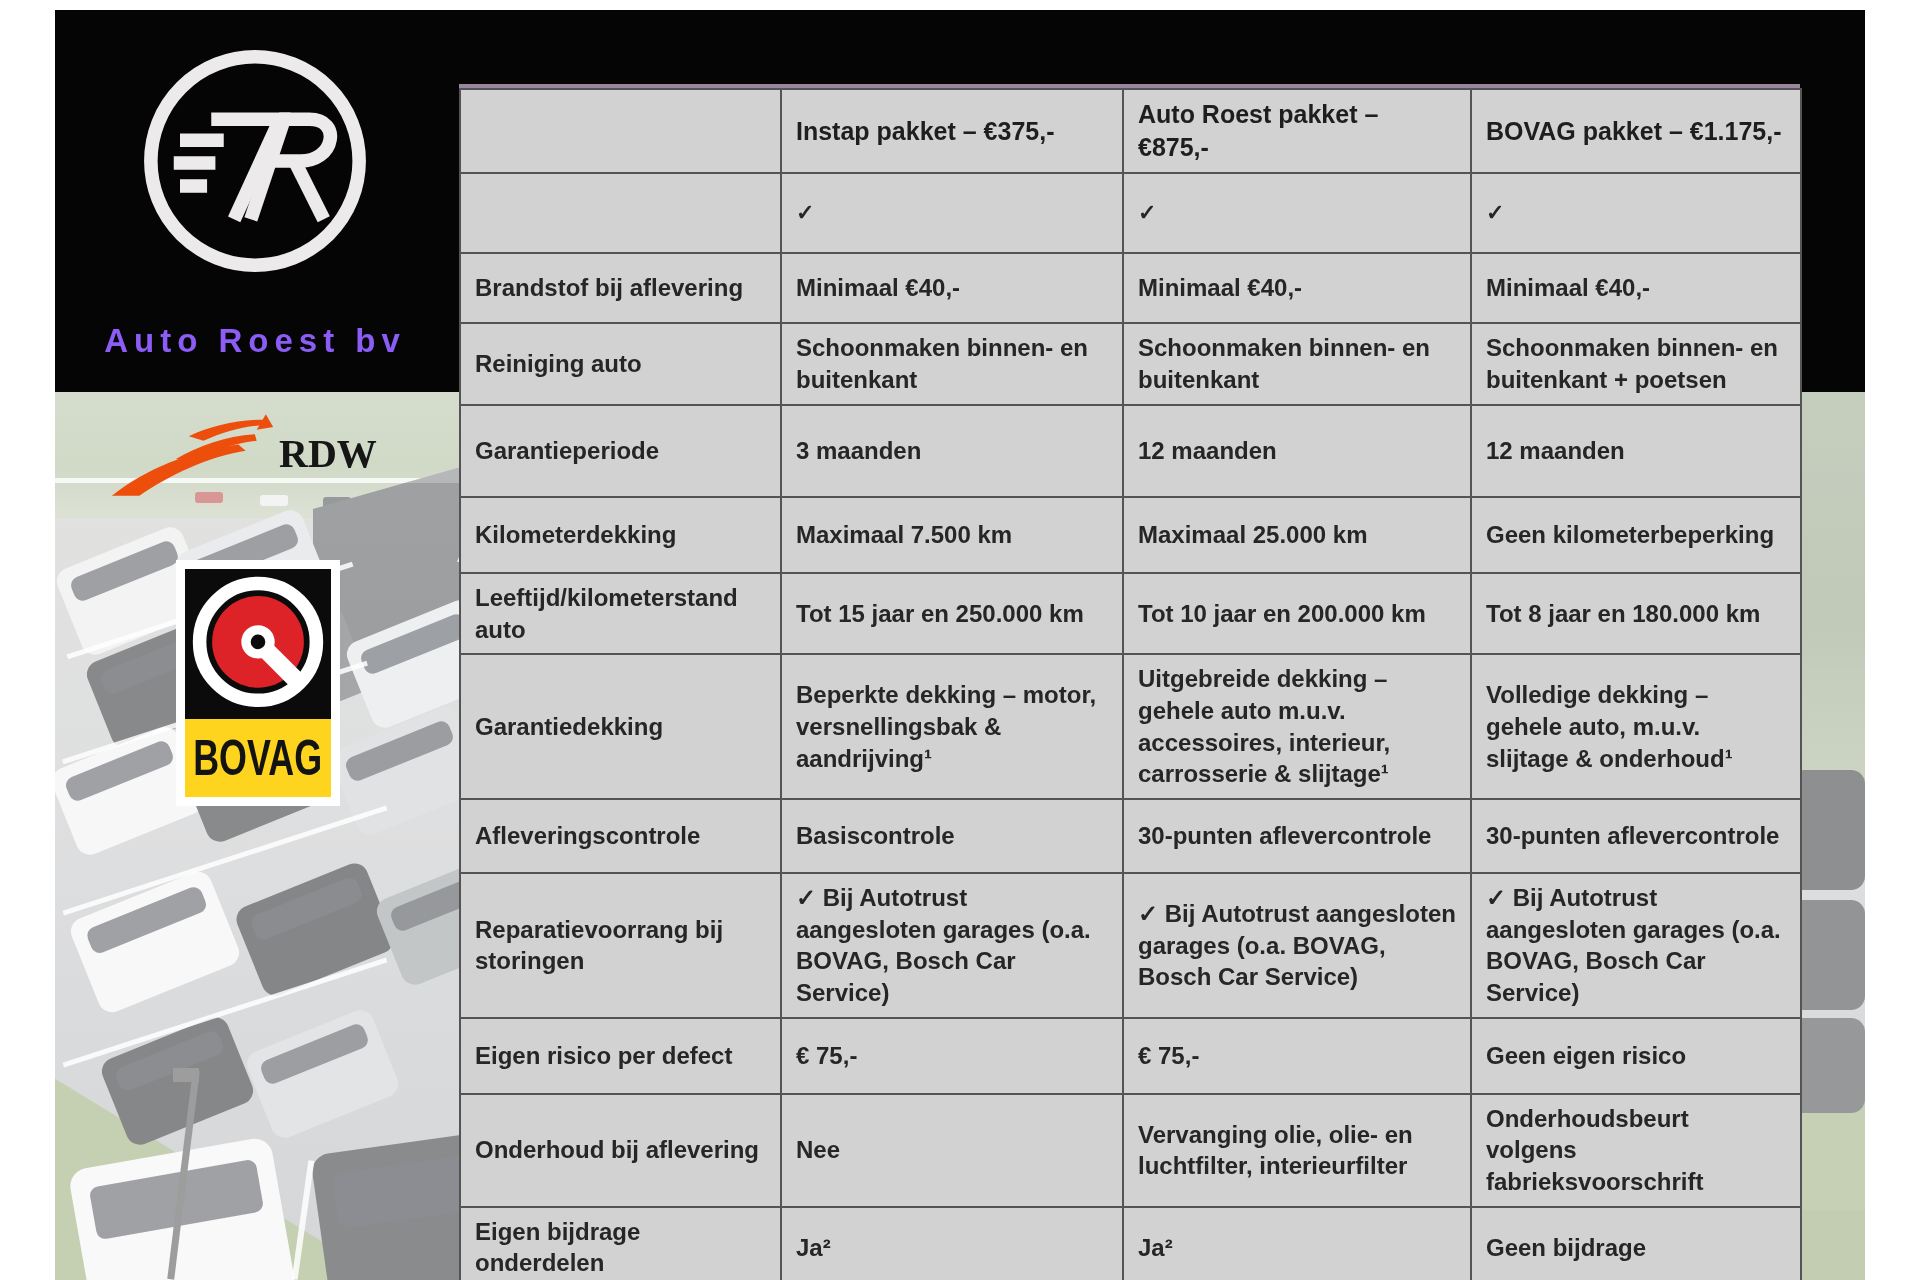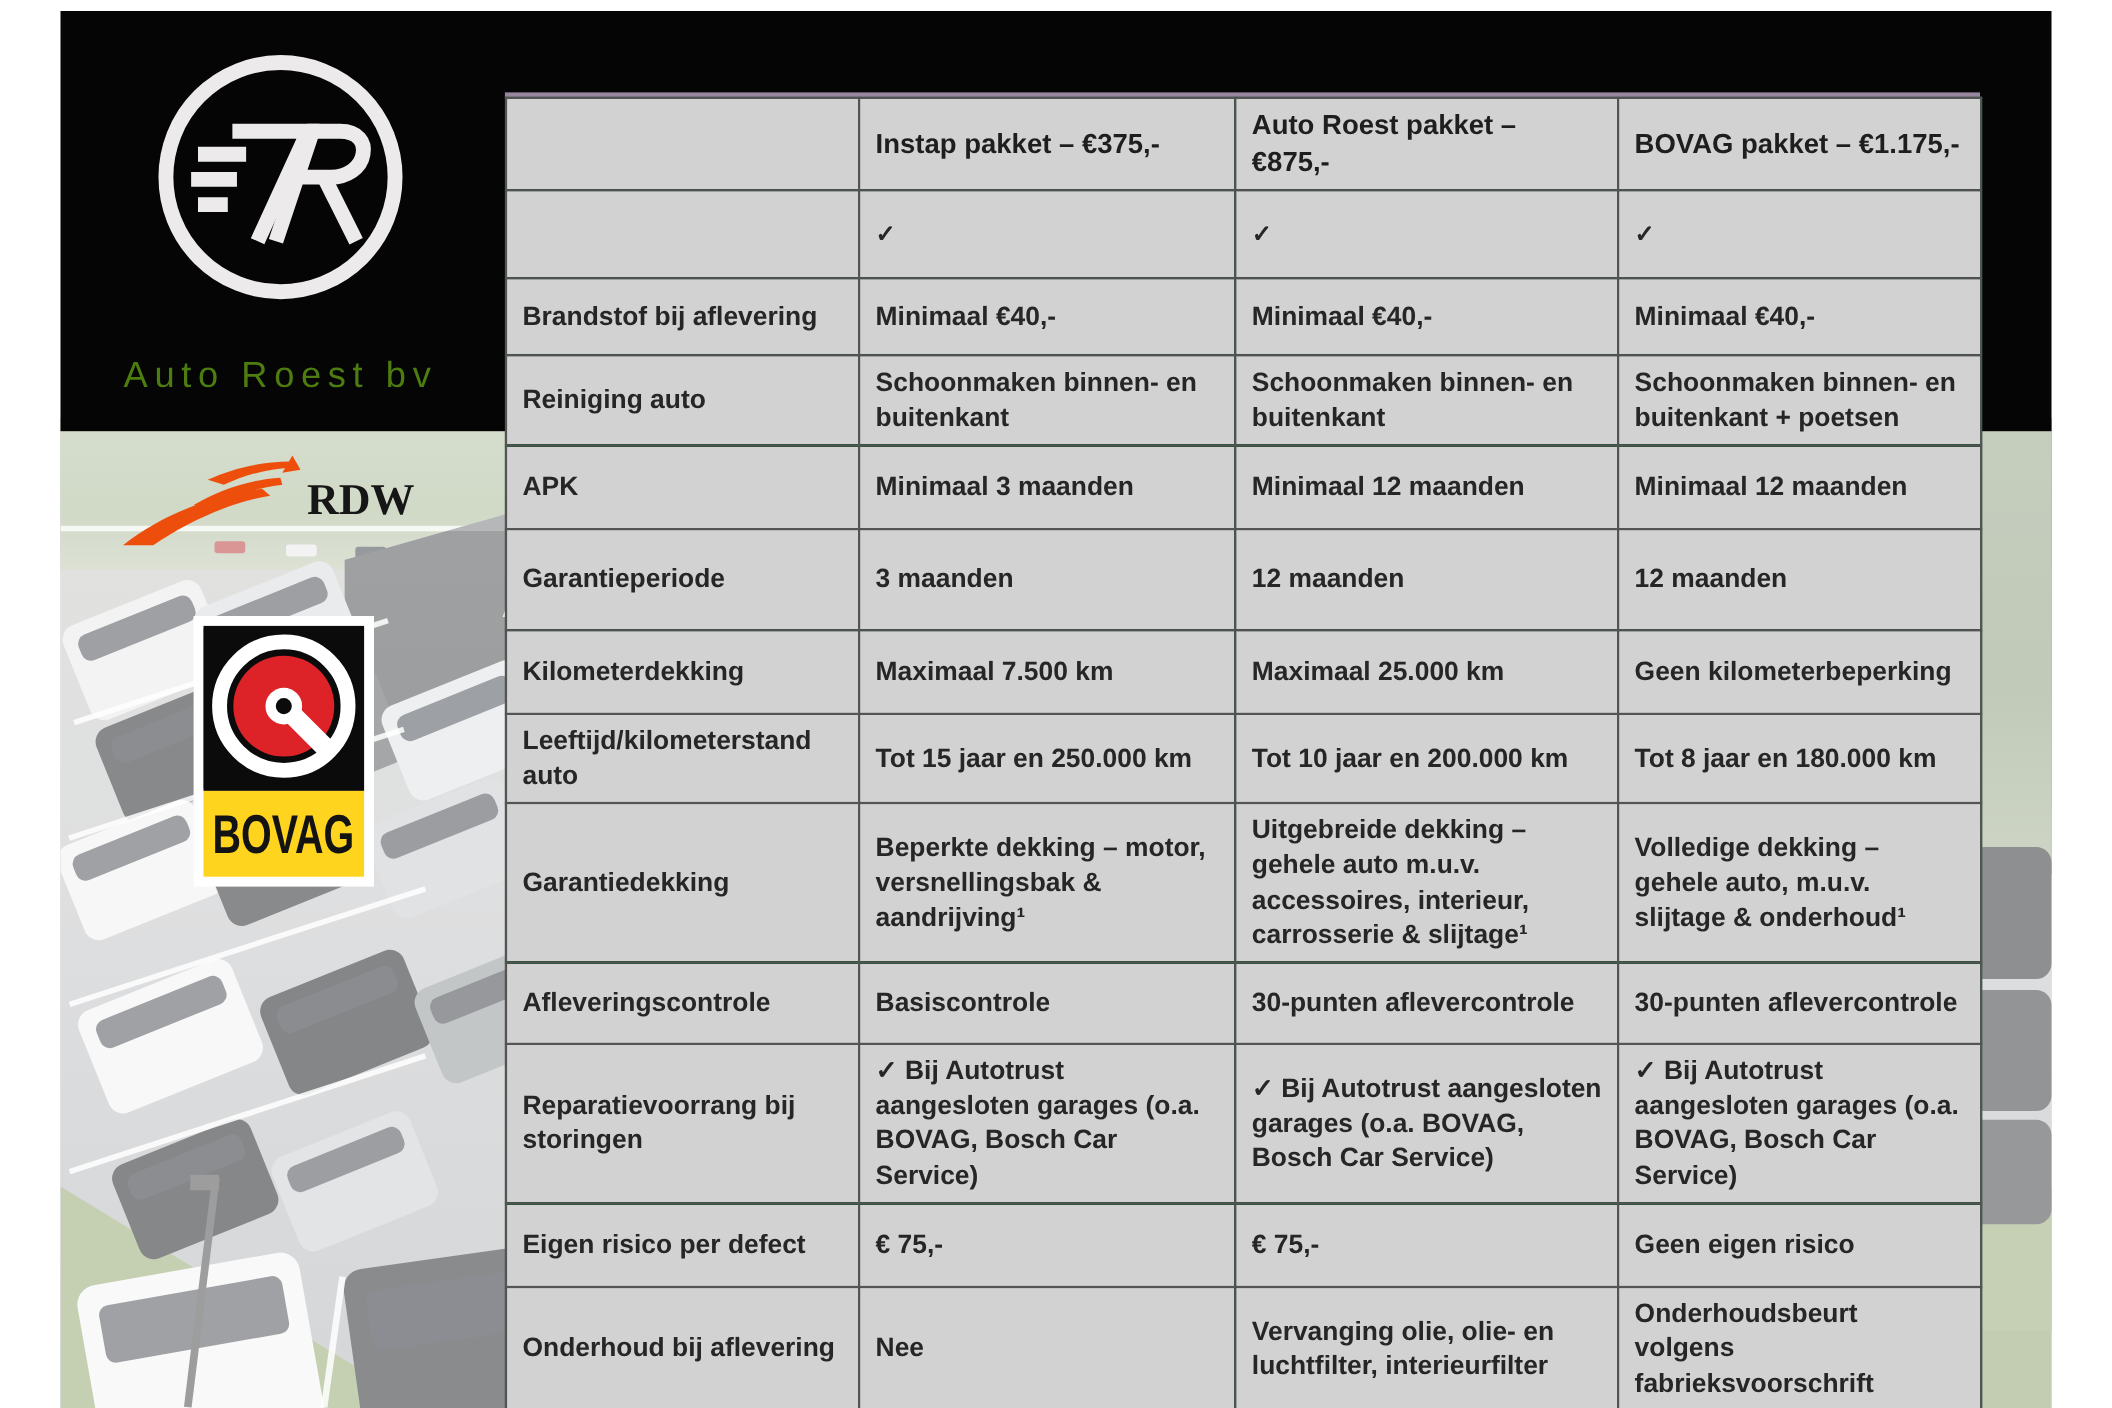--- a/index.html
+++ b/index.html
@@ -31,22 +31,22 @@
   .car.front{border-radius:18px 18px 8px 8px;}
   .car.front .ws{top:9%;height:24%;}
   .pline{position:absolute;background:rgba(255,255,255,.85);}
 
   
   .black-band{position:absolute;left:55px;top:10px;width:1810px;height:382px;background:#050505;z-index:2;}
 
   
   .ar-logo{position:absolute;left:80px;top:20px;width:350px;height:360px;z-index:4;}
   .ar-logo svg{position:absolute;left:50px;top:16px;}
-  .ar-text{position:absolute;left:0;top:302px;width:350px;text-align:center;color:#4d7c0f;
-           font-size:33px;font-weight:normal;letter-spacing:6px;white-space:nowrap;}
+  .ar-text{position:absolute;left:0;top:302px;width:350px;text-align:center;color:#8b5cf6;
+           font-size:33px;font-weight:bold;letter-spacing:6px;white-space:nowrap;}
 
   
   .rdw-logo{position:absolute;left:110px;top:406px;width:310px;height:95px;z-index:4;display:flex;align-items:center;}
   .rdw-text{font-family:"Liberation Serif",serif;font-weight:bold;font-size:40px;color:#161616;margin-left:4px;}
 
   
   .bovag-logo{position:absolute;left:176px;top:560px;width:164px;height:246px;background:#ffffff;z-index:4;
               padding:9px;box-sizing:border-box;}
   .bovag-top{width:146px;height:150px;background:#0b0b0b;}
   .bovag-bottom{width:146px;height:78px;background:#ffd41f;display:flex;align-items:center;justify-content:center;}
@@ -240,26 +240,20 @@
       <td>Minimaal €40,-</td>
       <td>Minimaal €40,-</td>
       <td>Minimaal €40,-</td>
     </tr>
     <tr style="height:82px">
       <td>Reiniging auto</td>
       <td>Schoonmaken binnen- en buitenkant</td>
       <td>Schoonmaken binnen- en buitenkant</td>
       <td>Schoonmaken binnen- en buitenkant + poetsen</td>
     </tr>
-    <tr style="height:76px">
-      <td>APK</td>
-      <td>Minimaal 3 maanden</td>
-      <td>Minimaal 12 maanden</td>
-      <td>Minimaal 12 maanden</td>
-    </tr>
     <tr style="height:92px">
       <td>Garantieperiode</td>
       <td>3 maanden</td>
       <td>12 maanden</td>
       <td>12 maanden</td>
     </tr>
     <tr style="height:76px">
       <td>Kilometerdekking</td>
       <td>Maximaal 7.500 km</td>
       <td>Maximaal 25.000 km</td>

